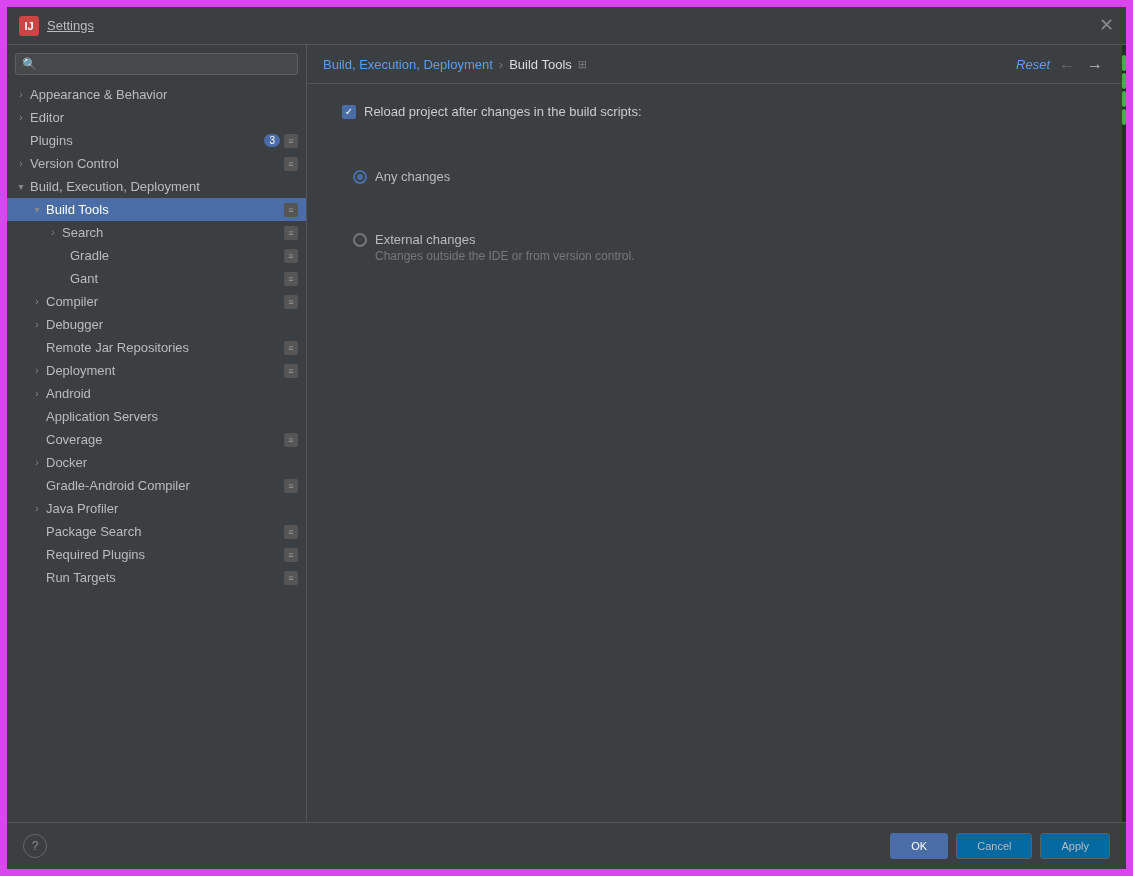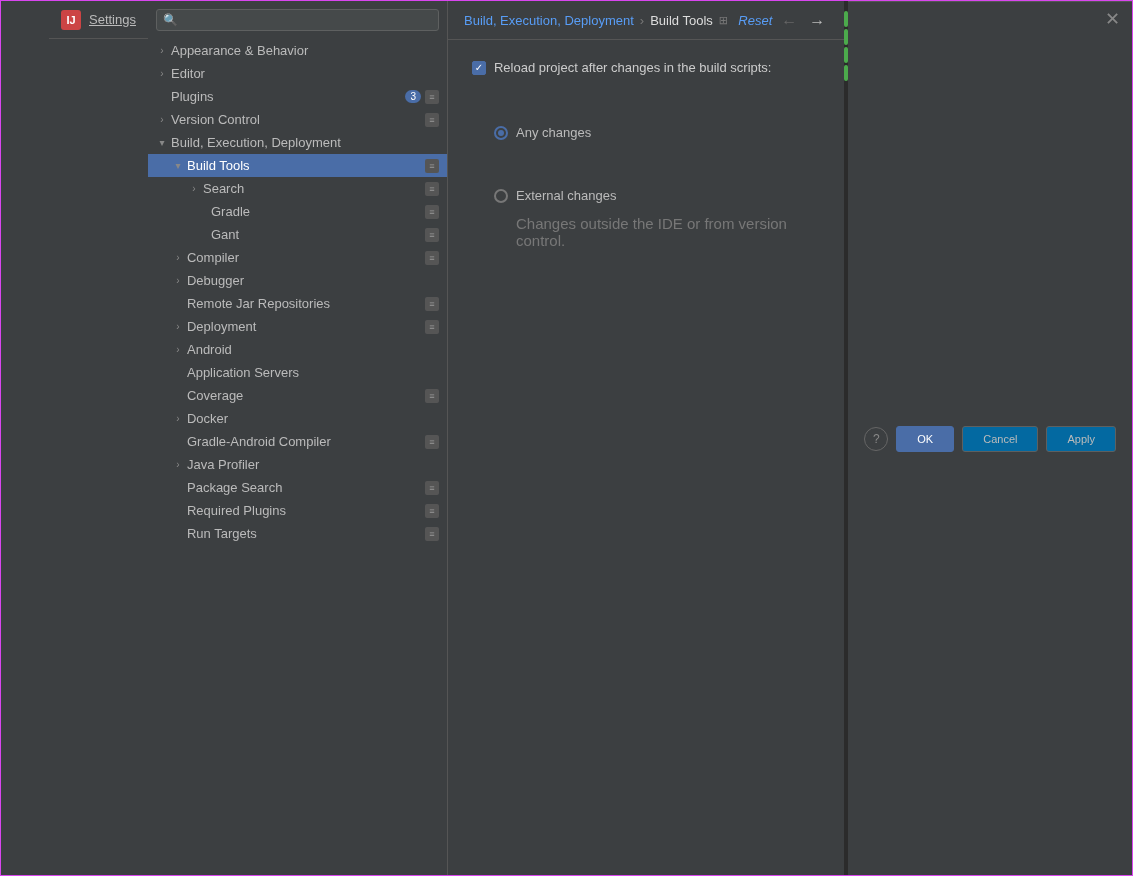--- a/index.html
+++ b/index.html
@@ -12,25 +12,24 @@
       align-items: center;
       justify-content: center;
       width: 1133px;
       height: 876px;
       overflow: hidden;
     }
     .dialog {
       width: 1133px;
       height: 876px;
       background: #3c3f41;
-      border: 1px solid #d946ef;
-      display: flex;
-      flex-direction: row;
+      border: 7px solid #d946ef;
+      display: flex;
+      flex-direction: column;
       position: relative;
-      padding-left: 48px;
     }
     .title-bar {
       background: #3c3f41;
       height: 38px;
       display: flex;
       align-items: center;
       padding: 0 12px;
       border-bottom: 1px solid #555;
       flex-shrink: 0;
     }
@@ -224,20 +223,21 @@
     }
 
     
     .section-label {
       font-size: 13px;
       color: #cccccc;
       margin-bottom: 14px;
       display: flex;
       align-items: center;
       gap: 8px;
+      margin-left: 11px;
     }
     .checkbox-custom {
       width: 14px;
       height: 14px;
       border: 1px solid #777;
       background: #45494a;
       border-radius: 2px;
       display: inline-flex;
       align-items: center;
       justify-content: center;
@@ -286,24 +286,24 @@
       width: 6px;
       height: 6px;
       background: #4a6da7;
       border-radius: 50%;
     }
     .radio-label {
       font-size: 13px;
       color: #bbbbbb;
     }
     .radio-sublabel {
-      font-size: 15px;
+      font-size: 12px;
       color: #777;
       margin-left: 22px;
-      margin-top: 12px;
+      margin-top: 2px;
     }
 
     
     .dialog-footer {
       display: flex;
       align-items: center;
       justify-content: flex-end;
       padding: 10px 16px;
       border-top: 1px solid #555;
       background: #3c3f41;

